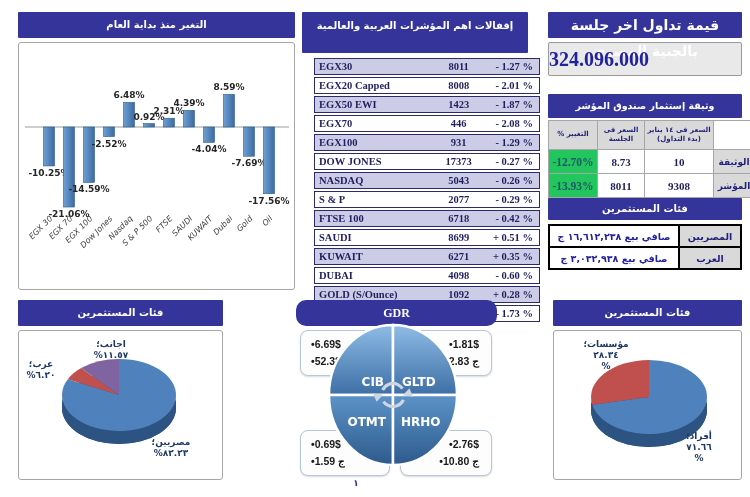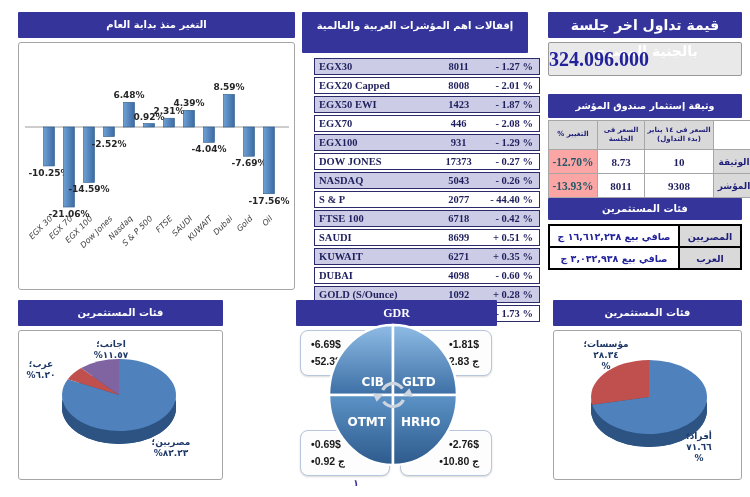--- a/index.html
+++ b/index.html
@@ -22,21 +22,21 @@
   
   .tv-box{margin-top:4px;height:32px;line-height:32px;background:#E9E9E9;border:1px solid #999;
           text-align:left;font-family:"Liberation Serif",serif;font-weight:bold;
           font-size:20px;color:#22229B;border-radius:2px;}
   
   #fund-table{width:100%;border-collapse:collapse;margin-top:2px;table-layout:fixed;}
   #fund-table td{border:1px solid #A6A6A6;text-align:center;vertical-align:middle;}
   #fund-table .fh{background:#D9D9D9;color:#1F1F7A;font-weight:bold;font-size:7px;line-height:1.3;height:26px;}
   #fund-table .fl{background:#D9D9D9;color:#1F1F7A;font-weight:bold;font-size:9px;}
   #fund-table .fv{font-family:"Liberation Serif",serif;font-weight:bold;font-size:11px;color:#1F1F5E;height:21px;background:#fff;}
-  #fund-table .fc{font-family:"Liberation Serif",serif;font-weight:bold;font-size:11.5px;color:#215868;background:#fca5a5;}
+  #fund-table .fc{font-family:"Liberation Serif",serif;font-weight:bold;font-size:11.5px;color:#215868;background:#22c55e;}
   
   #flows-table{width:100%;border-collapse:collapse;margin-top:4px;}
   #flows-table td{border:2px solid #000;height:18px;text-align:center;vertical-align:middle;
       font-weight:bold;font-size:9.5px;color:#22229B;}
   #flows-table .lbl{background:#D9D9D9;width:58px;color:#1F1F7A;}
   
   .gdr-area{position:relative;height:160px;margin-top:4px;}
   .gdr-box{position:absolute;width:90px;height:46px;background:#FDFDFD;border:1.5px solid #B8C6DC;
            border-radius:8px;box-shadow:0 1px 2px rgba(0,0,0,.15);
            font-family:"Liberation Sans",sans-serif;font-weight:bold;font-size:10.5px;color:#1a1a1a;
@@ -136,21 +136,21 @@
           <td>- 0.27 %</td>
         </tr>
     <tr>
           <td>NASDAQ</td>
           <td>5043</td>
           <td>- 0.26 %</td>
         </tr>
     <tr>
           <td>S &amp; P</td>
           <td>2077</td>
-          <td>- 44.40 %</td>
+          <td>- 0.29 %</td>
         </tr>
     <tr>
           <td>FTSE 100</td>
           <td>6718</td>
           <td>- 0.42 %</td>
         </tr>
     <tr>
           <td>SAUDI</td>
           <td>8699</td>
           <td>+ 0.51 %</td>
@@ -236,33 +236,33 @@
         <text x="152" y="104" text-anchor="middle" font-size="9" font-weight="bold" fill="#1F3A68" direction="rtl"><tspan x="152" dy="10">مصريين؛</tspan><tspan x="152" dy="11">٨٢.٢٣%</tspan></text>
         <path d="M100,64 L48.78095650567972,48.20282818994689 A57,36 0 0 1 62.117536708763666,37.10097199758901 Z" fill="#C0504D"></path>
         <text x="22" y="26" text-anchor="middle" font-size="9" font-weight="bold" fill="#1F3A68" direction="rtl"><tspan x="22" dy="10">عرب؛</tspan><tspan x="22" dy="11">٦.٢٠%</tspan></text>
         <path d="M100,64 L62.117536708763666,37.10097199758901 A57,36 0 0 1 99.99999999999999,28 Z" fill="#8064A2"></path>
         <text x="92" y="6" text-anchor="middle" font-size="9" font-weight="bold" fill="#1F3A68" direction="rtl"><tspan x="92" dy="10">اجانب؛</tspan><tspan x="92" dy="11">١١.٥٧%</tspan></text>
       </svg>
   </div>
 </div>
 
 <div class="sec" id="sec-gdr" style="left:296px;top:300px;width:201px;">
-  <div class="panel-hdr" style="height:26px;line-height:26px;font-family:'Liberation Serif',serif;font-size:12px;">GDR</div>
+  <div class="panel-hdr" style="height:26px;line-height:26px;font-family:'Liberation Serif',serif;font-size:12px;border-radius:10px;">GDR</div>
   <div class="gdr-area">
     <div class="gdr-box l" style="left:4px;top:0;">
       <div>•6.69$</div>
       <div>•52.38 ج</div>
     </div>
     <div class="gdr-box r" style="left:104px;top:0;width:92px;">
       <div>•1.81$</div>
       <div>•2.83 ج</div>
     </div>
     <div class="gdr-box l" style="left:4px;top:100px;">
       <div>•0.69$</div>
-      <div>•0.92 ج</div>
+      <div>•1.59 ج</div>
     </div>
     <div class="gdr-box r" style="left:104px;top:100px;width:92px;">
       <div>•2.76$</div>
       <div>•10.80 ج</div>
     </div>
     <svg id="gdr-circle" width="134" height="146">
       <defs>
         <linearGradient id="gTop" x1="0" y1="0" x2="0" y2="1">
           <stop offset="0" stop-color="#8FBCE6"></stop>
             <stop offset="1" stop-color="#3D6FA5"></stop>

